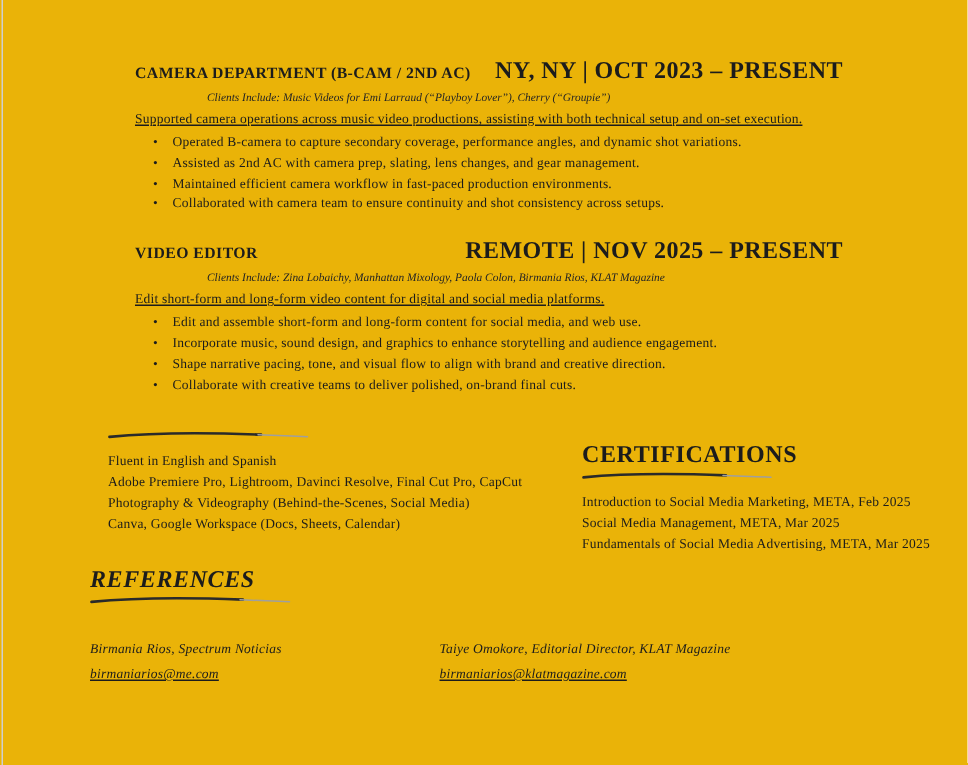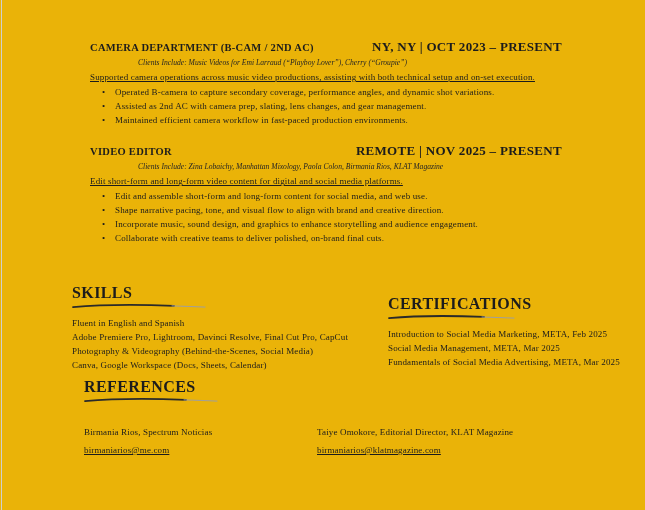--- a/index.html
+++ b/index.html
@@ -29,21 +29,21 @@
     align-items: baseline;
   }
   .entry-title {
     font-weight: bold;
     font-size: 10.5px;
     letter-spacing: 0.3px;
     white-space: nowrap;
   }
   .entry-dates {
     font-weight: bold;
-    font-size: 13px;
+    font-size: 16px;
     letter-spacing: 0.3px;
     white-space: nowrap;
   }
   .entry-clients {
     margin-top: 3px;
     font-style: italic;
     font-size: 7.6px;
     color: #242424;
     white-space: nowrap;
     padding-left: 48px;
@@ -96,21 +96,21 @@
   .certs-list { margin-top: 6px; }
   .certs-list .line {
     font-size: 9px;
     letter-spacing: 0.15px;
     line-height: 14px;
     white-space: nowrap;
   }
   .certs-list .it { }
 
   
-  .refs { position: absolute; left: 84px; top: 379px; width: 510px; }
+  .refs { position: absolute; left: 60px; top: 379px; width: 510px; font-style: italic; }
   .refs-row { display: flex; margin-top: 21px; }
   .ref-col-1 { width: 233px; }
   .ref-name {
     font-size: 9px;
     letter-spacing: 0.15px;
     line-height: 14px;
     white-space: nowrap;
   }
   .ref-email {
     display: inline-block;
@@ -136,42 +136,42 @@
       <div class="entry-head">
         <span class="entry-title">CAMERA DEPARTMENT (B-CAM / 2ND AC)</span>
         <span class="entry-dates">NY, NY | OCT 2023 – PRESENT</span>
       </div>
       <div class="entry-clients">Clients Include: Music Videos for Emi Larraud (“Playboy Lover”), Cherry (“Groupie”)</div>
       <div class="entry-summary">Supported camera operations across music video productions, assisting with both technical setup and on-set execution.</div>
       <ul class="entry-bullets">
         <li>Operated B-camera to capture secondary coverage, performance angles, and dynamic shot variations.</li>
         <li>Assisted as 2nd AC with camera prep, slating, lens changes, and gear management.</li>
         <li>Maintained efficient camera workflow in fast-paced production environments.</li>
+        <li>Collaborated with camera team to ensure continuity and shot consistency across setups.</li>
       </ul>
     </div>
 
     <div class="entry">
       <div class="entry-head">
         <span class="entry-title">VIDEO EDITOR</span>
         <span class="entry-dates">REMOTE | NOV 2025 – PRESENT</span>
       </div>
       <div class="entry-clients">Clients Include: Zina Lobaichy, Manhattan Mixology, Paola Colon, Birmania Rios, KLAT Magazine</div>
       <div class="entry-summary">Edit short-form and long-form video content for digital and social media platforms.</div>
       <ul class="entry-bullets">
         <li>Edit and assemble short-form and long-form content for social media, and web use.</li>
+        <li>Incorporate music, sound design, and graphics to enhance storytelling and audience engagement.</li>
         <li>Shape narrative pacing, tone, and visual flow to align with brand and creative direction.</li>
-        <li>Incorporate music, sound design, and graphics to enhance storytelling and audience engagement.</li>
         <li>Collaborate with creative teams to deliver polished, on-brand final cuts.</li>
       </ul>
     </div>
 
   </div>
 
   <div class="skills">
-    <div class="sec-heading">SKILLS</div>
     <svg class="brush" width="135" height="8" viewBox="0 0 135 8">
       <path d="M1 5.2 C 30 2.4, 68 2.4, 102 3.8" stroke="#2a2a2a" stroke-width="1.8" fill="none" stroke-linecap="round"></path>
       <path d="M100 3.9 C 112 4.3, 122 4.6, 133 5.1" stroke="#9f9f9f" stroke-width="1" fill="none" stroke-linecap="round"></path>
     </svg>
     <div class="skills-list">
       <div class="line">Fluent in English and Spanish</div>
       <div class="line">Adobe Premiere Pro, Lightroom, Davinci Resolve, Final Cut Pro, CapCut</div>
       <div class="line">Photography &amp; Videography (Behind-the-Scenes, Social Media)</div>
       <div class="line">Canva, Google Workspace (Docs, Sheets, Calendar)</div>
     </div>

